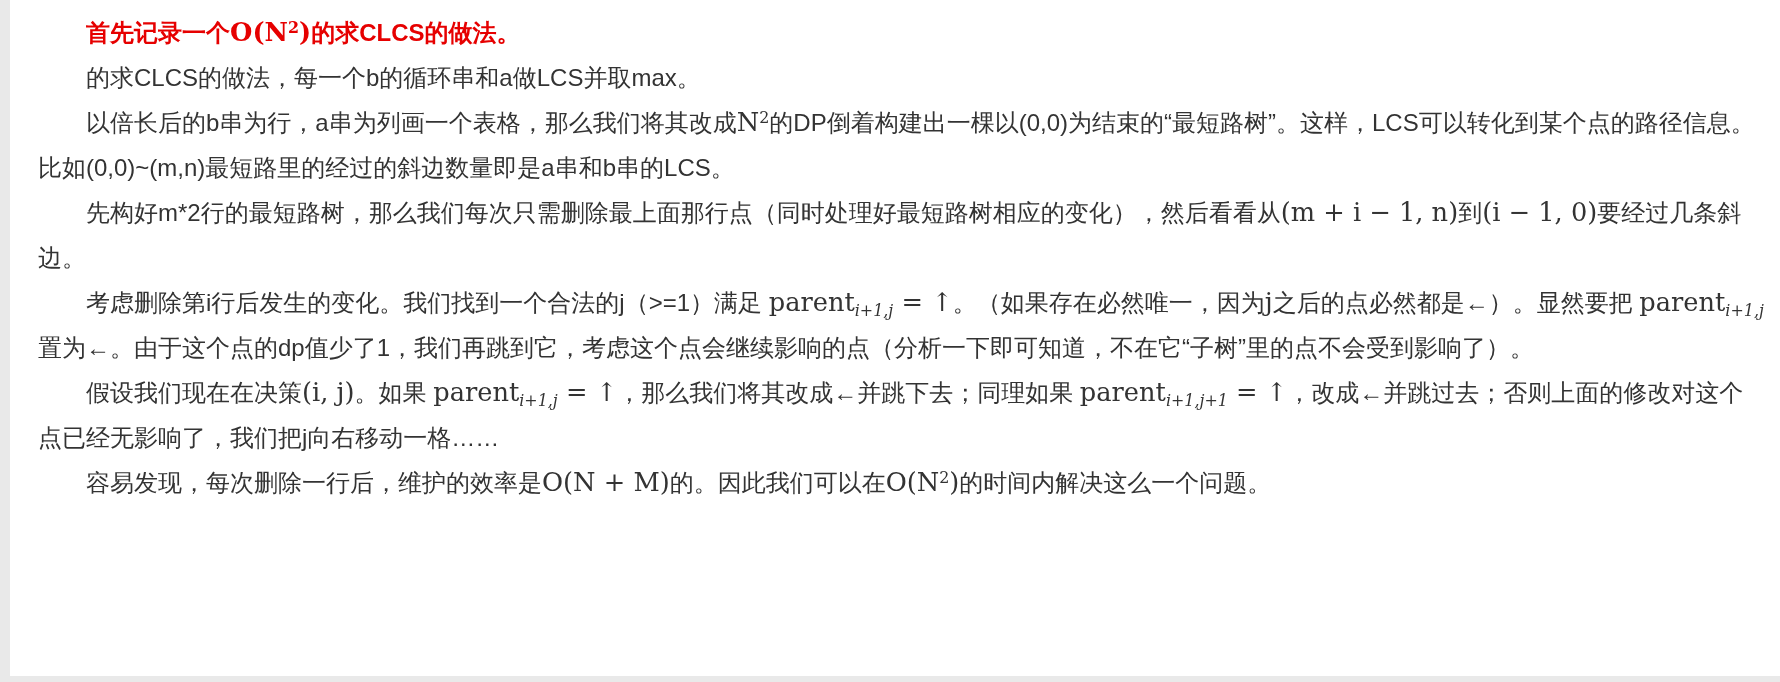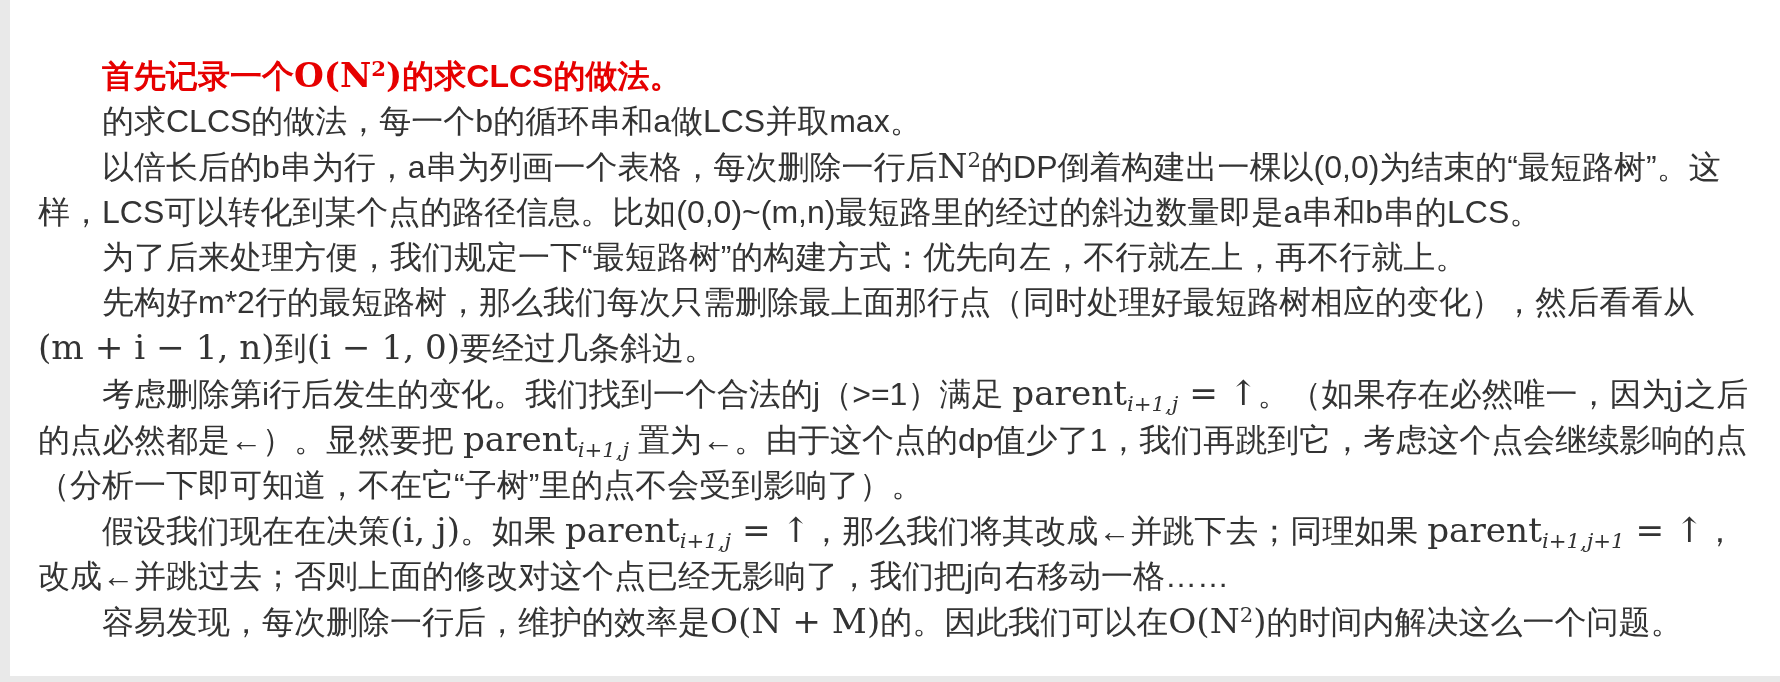--- a/index.html
+++ b/index.html
@@ -23,23 +23,22 @@
   }
   .edge-bottom {
     position: absolute;
     left: 0; bottom: 0;
     width: 100%; height: 6px;
     background: var(--edge-color, #e0e0e0);
   }
   .article {
     position: relative;
     padding: 10px 16px 0 38px;
-    font-size: 32px;
+    font-size: 24px;
     line-height: 45px;
-    margin-top: 43px;
   }
   .article p {
     margin: 0;
     text-indent: 2em;
   }
   .article p.heading {
     color: var(--heading-color, #e60000);
     font-weight: bold;
   }
   .math {
@@ -64,21 +63,20 @@
   }
 </style>
 </head>
 <body>
 
 <div class="edge-left"></div>
 
 <div class="article">
     <p class="heading"><span>首先记录一个</span><span class="math"><span class="i">O</span><span class="rm">(</span><span class="i">N</span><sup>2</sup><span class="rm">)</span></span><span>的求CLCS的做法。</span></p>
     <p class="body"><span>的求CLCS的做法，每一个b的循环串和a做LCS并取max。</span></p>
-    <p class="body"><span>以倍长后的b串为行，a串为列画一个表格，每次删除一行后</span><span class="math"><span class="i">N</span><sup>2</sup></span><span>的DP倒着构建出一棵以(0,0)为结束的“最短路树”。这样，LCS可以转化到某个点的路径信息。比如(0,0)~(m,n)最短路里的经过的斜边数量即是a串和b串的LCS。</span></p>
-    <p class="body"><span>为了后来处理方便，我们规定一下“最短路树”的构建方式：优先向左，不行就左上，再不行就上。</span></p>
+    <p class="body"><span>以倍长后的b串为行，a串为列画一个表格，那么我们将其改成</span><span class="math"><span class="i">N</span><sup>2</sup></span><span>的DP倒着构建出一棵以(0,0)为结束的“最短路树”。这样，LCS可以转化到某个点的路径信息。比如(0,0)~(m,n)最短路里的经过的斜边数量即是a串和b串的LCS。</span></p>
     <p class="body"><span>先构好m*2行的最短路树，那么我们每次只需删除最上面那行点（同时处理好最短路树相应的变化），然后看看从</span><span class="math"><span class="rm">(</span><span class="i">m</span><span class="rm"> + </span><span class="i">i</span><span class="rm"> − 1, </span><span class="i">n</span><span class="rm">)</span></span><span>到</span><span class="math"><span class="rm">(</span><span class="i">i</span><span class="rm"> − 1, 0</span><span class="rm">)</span></span><span>要经过几条斜边。</span></p>
     <p class="body"><span>考虑删除第i行后发生的变化。我们找到一个合法的j（&gt;=1）满足 </span><span class="math"><span class="i">parent</span><sub>i+1,j</sub><span class="rm"> = ↑</span></span><span>。（如果存在必然唯一，因为</span><span class="math"><span class="i">j</span></span><span>之后的点必然都是←）。显然要把 </span><span class="math"><span class="i">parent</span><sub>i+1,j</sub></span><span> 置为←。由于这个点的dp值少了1，我们再跳到它，考虑这个点会继续影响的点（分析一下即可知道，不在它“子树”里的点不会受到影响了）。</span></p>
     <p class="body"><span>假设我们现在在决策</span><span class="math"><span class="rm">(</span><span class="i">i</span><span class="rm">, </span><span class="i">j</span><span class="rm">)</span></span><span>。如果 </span><span class="math"><span class="i">parent</span><sub>i+1,j</sub><span class="rm"> = ↑</span></span><span>，那么我们将其改成←并跳下去；同理如果 </span><span class="math"><span class="i">parent</span><sub>i+1,j+1</sub><span class="rm"> = ↑</span></span><span>，改成←并跳过去；否则上面的修改对这个点已经无影响了，我们把j向右移动一格……</span></p>
     <p class="body"><span>容易发现，每次删除一行后，维护的效率是</span><span class="math"><span class="i">O</span><span class="rm">(</span><span class="i">N</span><span class="rm"> + </span><span class="i">M</span><span class="rm">)</span></span><span>的。因此我们可以在</span><span class="math"><span class="i">O</span><span class="rm">(</span><span class="i">N</span><sup>2</sup><span class="rm">)</span></span><span>的时间内解决这么一个问题。</span></p>
   </div>
 
 <div class="edge-bottom"></div>
 
 </body></html>

